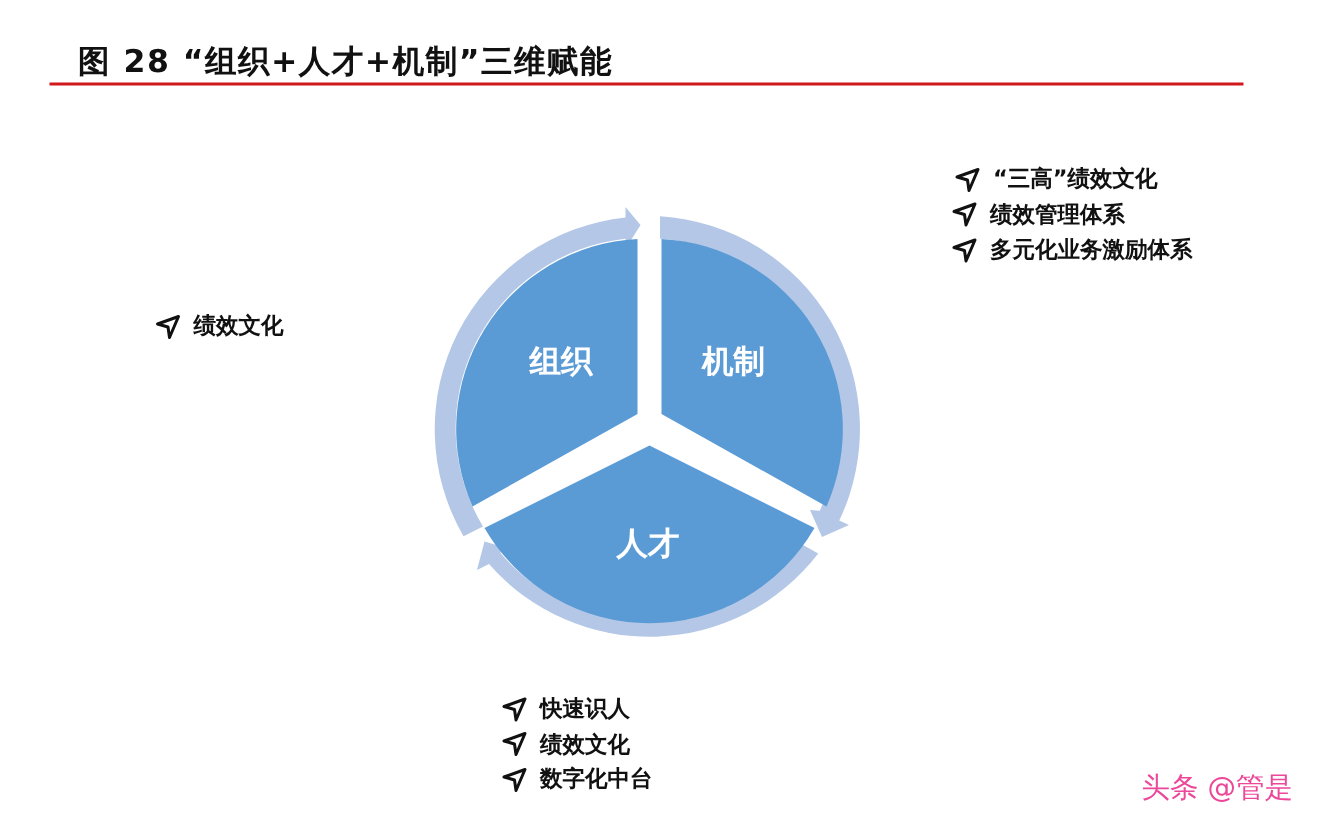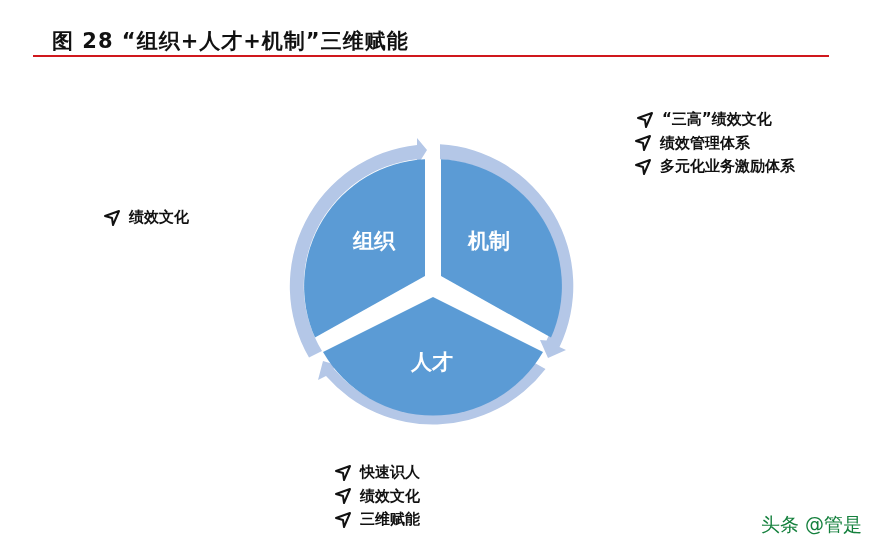--- a/index.html
+++ b/index.html
@@ -5,21 +5,21 @@
   html, body { margin:0; padding:0; background:#ffffff; }
   body { width:894px; height:554px; position:relative; overflow:hidden;
          font-family: "DejaVu Sans", "Liberation Sans", sans-serif; }
   .title { position:absolute; left:52px; top:27px; font-size:21px; font-weight:bold;
            color:#111; letter-spacing:1px; white-space:nowrap; }
   .rule { position:absolute; left:33px; top:55px; width:796px; height:2px; background:#d0181d; }
   .diagram { position:absolute; left:0; top:0; }
   .note { position:absolute; font-size:15px; font-weight:bold; color:#111; white-space:nowrap; line-height:23.5px; }
   .note .row { display:flex; align-items:center; }
   .arrowmark { display:inline-block; width:18px; height:18px; margin-right:8px; }
-  .watermark { position:absolute; left:761px; top:512px; font-size:19px; color:#15803d; white-space:nowrap; }
+  .watermark { position:absolute; left:761px; top:512px; font-size:19px; color:#ec4899; white-space:nowrap; }
   .seg-label { font-size:21px; font-weight:bold; fill:#ffffff; }
 </style>
 </head>
 <body>
 
 <div class="title">图 28 “组织+人才+机制”三维赋能</div>
 <div class="rule"></div>
 
 <svg class="diagram" width="894" height="554" viewBox="0 0 894 554">
 
@@ -85,17 +85,17 @@
   <div class="row">
     <svg class="arrowmark" viewBox="0 0 18 18">
         <path d="M2 7 L16 2 L10 16 L9 9 Z" fill="none" stroke="#111" stroke-width="2" stroke-linejoin="round"></path>
       </svg>
     <span>绩效文化</span>
   </div>
   <div class="row">
     <svg class="arrowmark" viewBox="0 0 18 18">
         <path d="M2 7 L16 2 L10 16 L9 9 Z" fill="none" stroke="#111" stroke-width="2" stroke-linejoin="round"></path>
       </svg>
-    <span>三维赋能</span>
+    <span>数字化中台</span>
   </div>
 </div>
 
 <div class="watermark">头条 @管是</div>
 
 </body></html>

